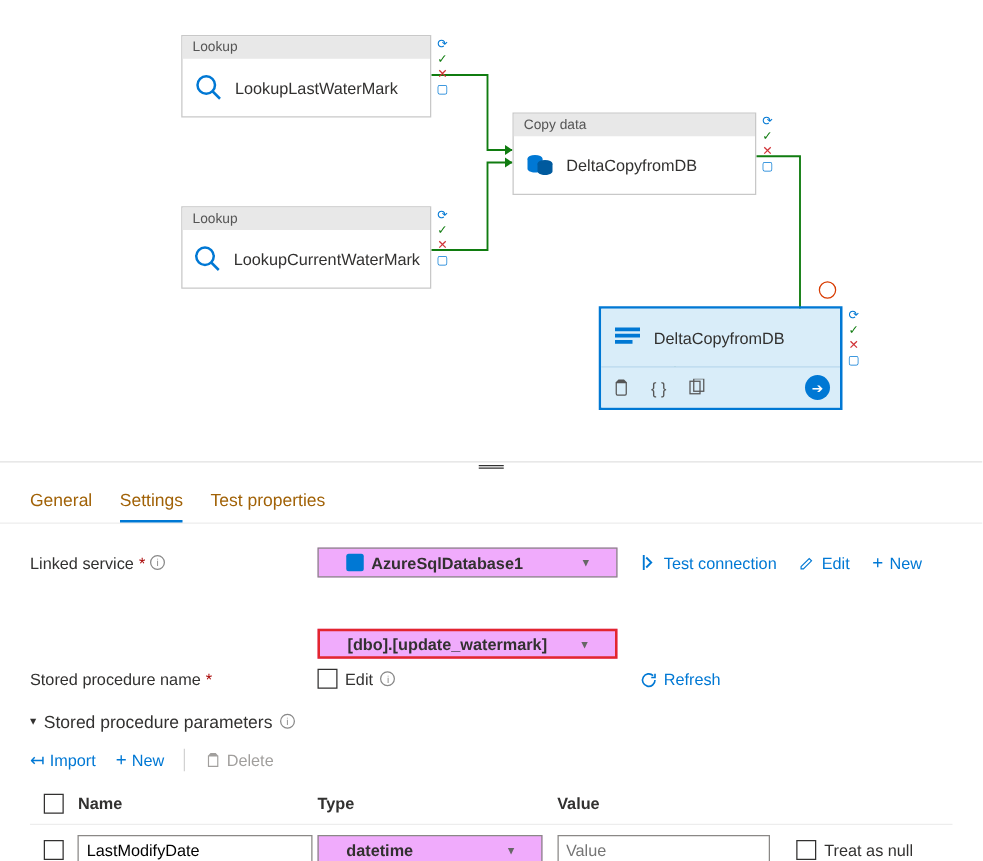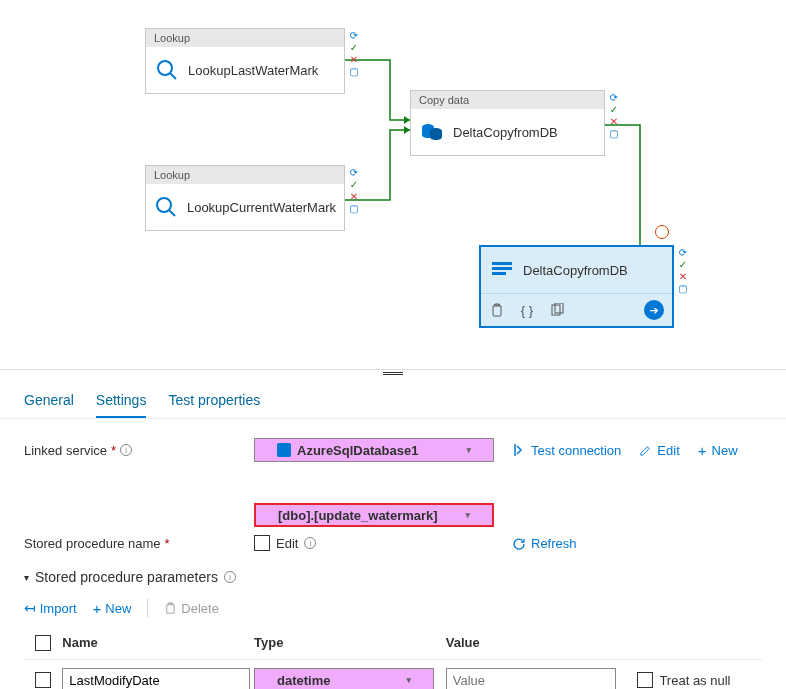--- a/index.html
+++ b/index.html
@@ -14,21 +14,21 @@
 .status-icon { width: 14px; height: 12px; display: block; font-size: 10px; line-height: 12px; text-align: center; }
 .selected-activity { border: 2px solid #0078d4; }
 .selected-header { background: #0078d4; color: #fff; padding: 4px 8px; font-size: 12px; }
 .selected-body { background: #d9edf9; padding: 10px 8px; display: flex; align-items: center; gap: 8px; }
 .selected-toolbar { background: #d9edf9; padding: 6px 8px; display: flex; gap: 14px; align-items: center; border-top: 1px solid #b8d8ed; }
 .sel-icon { width: 16px; height: 16px; display: inline-flex; align-items: center; justify-content: center; color: #555; cursor: pointer; }
 .arrow-btn { width: 20px; height: 20px; background: #0078d4; border-radius: 50%; color: #fff; display: flex; align-items: center; justify-content: center; font-size: 11px; margin-left: auto; cursor: pointer; }
 .red-circle { position: absolute; width: 14px; height: 14px; border: 1.5px solid #d83b01; border-radius: 50%; }
 svg.connector { position: absolute; top: 0; left: 0; width: 786px; height: 370px; pointer-events: none; }
 .tabs { display: flex; gap: 22px; padding: 12px 24px 0; border-bottom: 1px solid #ededed; margin-top: 10px; }
-.tab { padding-bottom: 8px; font-size: 14px; color: #0369a1; cursor: pointer; }
+.tab { padding-bottom: 8px; font-size: 14px; color: #a16207; cursor: pointer; }
 .tab.active { border-bottom: 2px solid #0078d4; font-weight: 400; }
 .form-area { padding: 18px 24px; }
 .form-row { display: flex; align-items: center; margin-bottom: 18px; min-height: 26px; }
 .form-label { width: 230px; font-size: 13px; color: #323130; display: flex; align-items: center; gap: 4px; }
 .req { color: #a80000; }
 .info-icon { width: 12px; height: 12px; border: 1px solid #888; border-radius: 50%; font-size: 8px; display: inline-flex; align-items: center; justify-content: center; color: #888; }
 .dropdown { width: 240px; height: 24px; border: 1px solid #8a8886; display: flex; align-items: center; padding: 0 22px; font-size: 13px; justify-content: space-between; background: #f0abfc; cursor: pointer; font-weight: bold; }
 .dropdown-icon { width: 14px; height: 14px; background: #0078d4; border-radius: 2px; }
 .chev { color: #666; font-size: 9px; }
 .action-link { color: #0078d4; font-size: 13px; display: inline-flex; align-items: center; gap: 5px; margin-left: 18px; cursor: pointer; }

